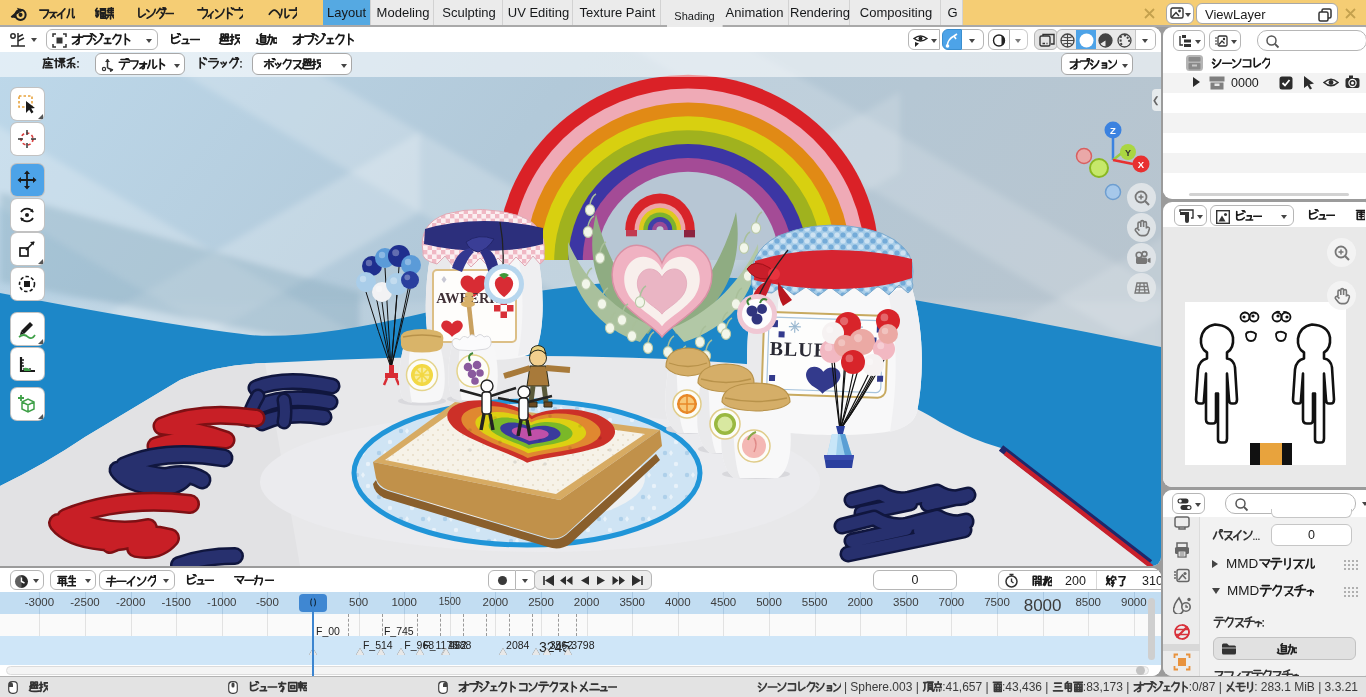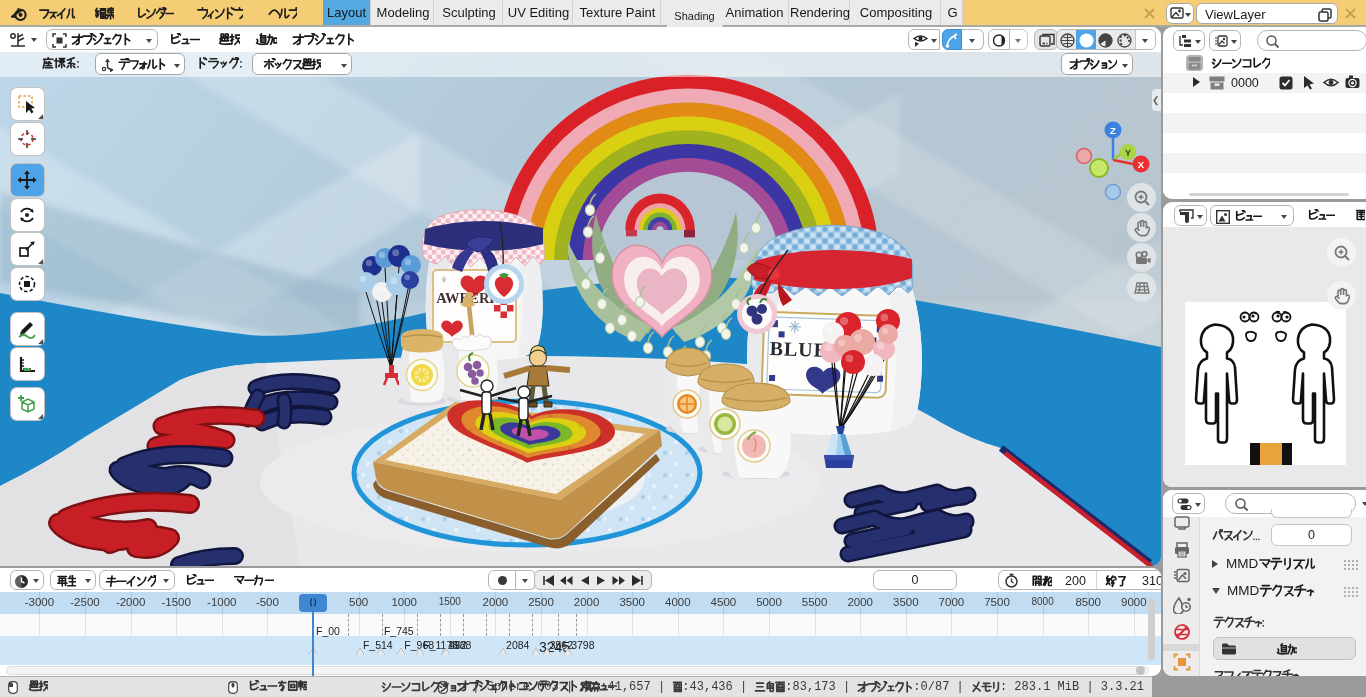--- a/index.html
+++ b/index.html
@@ -1212,21 +1212,21 @@
         <div class="txt" style="left:822.6px;top:4px;font-size:11.5px;color:#3c3c3c;transform:translateX(-50%)">5500</div>
         <div style="position:absolute;left:868.2px;top:0;width:1px;height:22px;background:#a9c8e2"></div>
         <div class="txt" style="left:868.2px;top:4px;font-size:11.5px;color:#3c3c3c;transform:translateX(-50%)">2000</div>
         <div style="position:absolute;left:913.8px;top:0;width:1px;height:22px;background:#a9c8e2"></div>
         <div class="txt" style="left:913.8px;top:4px;font-size:11.5px;color:#3c3c3c;transform:translateX(-50%)">3500</div>
         <div style="position:absolute;left:959.4px;top:0;width:1px;height:22px;background:#a9c8e2"></div>
         <div class="txt" style="left:959.4px;top:4px;font-size:11.5px;color:#3c3c3c;transform:translateX(-50%)">7000</div>
         <div style="position:absolute;left:1005.0px;top:0;width:1px;height:22px;background:#a9c8e2"></div>
         <div class="txt" style="left:1005.0px;top:4px;font-size:11.5px;color:#3c3c3c;transform:translateX(-50%)">7500</div>
         <div style="position:absolute;left:1050.6px;top:0;width:1px;height:22px;background:#a9c8e2"></div>
-        <div class="txt" style="left:1050.6px;top:4px;font-size:10px;color:#3c3c3c;transform:translateX(-50%)">8000</div>
+        <div class="txt" style="left:1050.6px;top:4px;font-size:17px;color:#3c3c3c;transform:translateX(-50%)">8000</div>
         <div style="position:absolute;left:1096.2px;top:0;width:1px;height:22px;background:#a9c8e2"></div>
         <div class="txt" style="left:1096.2px;top:4px;font-size:11.5px;color:#3c3c3c;transform:translateX(-50%)">8500</div>
         <div style="position:absolute;left:1141.8px;top:0;width:1px;height:22px;background:#a9c8e2"></div>
         <div class="txt" style="left:1141.8px;top:4px;font-size:11.5px;color:#3c3c3c;transform:translateX(-50%)">9000</div>
         <div class="" style="position:absolute;left:307.0px;top:2px;width:28px;height:18px;background:#3f87d2;border-radius:4px;display:flex;align-items:center;justify-content:center;font-size:12px;color:#0c2030;">0</div>
       </div>
       <div class="" style="position:absolute;left:0px;top:46px;width:1169px;height:22px;background:#fafafa;">
         <div style="position:absolute;left:47.4px;top:0;width:1px;height:22px;background:#e2e2e2"></div>
         <div style="position:absolute;left:93.0px;top:0;width:1px;height:22px;background:#e2e2e2"></div>
         <div style="position:absolute;left:138.6px;top:0;width:1px;height:22px;background:#e2e2e2"></div>
@@ -1287,21 +1287,21 @@
         <div style="position:absolute;left:576.2px;top:12px;width:0;height:0;border-left:4.5px solid transparent;border-right:4.5px solid transparent;border-bottom:7px solid #e8e8e8;transform:translateX(-50%);filter:drop-shadow(0 0 0.6px #333)"></div>
         <div class="txt" style="left:579.2px;top:3px;font-size:10.5px;color:#222">3798</div>
       </div>
       <div class="" style="position:absolute;left:0px;top:97px;width:1169px;height:11px;background:#fff;">
         <div class="" style="position:absolute;left:14px;top:1px;width:1143px;height:9px;background:#f4f4f4;border:1px solid #dcdcdc;border-radius:5px;"></div>
         <div style="position:absolute;left:1144px;top:1px;width:9px;height:9px;border-radius:50%;background:#c2c2c2"></div>
       </div>
       <div style="position:absolute;left:320.0px;top:26px;width:2px;height:82px;background:#3c85d0"></div>
       <div style="position:absolute;left:1156px;top:30px;width:7px;height:62px;background:#cfcfcf;border-radius:4px"></div>
     </div>
-    <div class="" style="position:absolute;left:0px;top:676px;width:1152px;height:21px;background:#e3e3e3;border-top:1px solid #b2b2b2;font-family:Liberation Mono, monospace;">
+    <div class="" style="position:absolute;left:0px;top:676px;width:1366px;height:21px;background:#e3e3e3;border-top:1px solid #b2b2b2;">
       <svg style="position:absolute;left:8px;top:4px" width="10" height="13" viewBox="0 0 10 13">
         <rect x="0.7" y="0.7" width="8.6" height="11.6" rx="3.5" fill="#fff" stroke="#444" stroke-width="1.2"></rect>
         <path d="M1 1 Q5 0.5 5 4 V6 H1Z" fill="#444"></path>
       </svg>
       <div style="position:absolute;left:28px;top:3px"><span style="display:inline-flex;align-items:center;vertical-align:0px">
           <svg width="20" height="13" viewBox="0 0 20 13" style="display:block">
             <path transform="translate(0.0,0.0) scale(0.1200)" d="M24 8 H44 V28 H24 V8 M58 8 H78 V28 H58 V8 M22 38 H84 M52 38 V60 M32 48 L26 60 M72 48 L80 60 M28 60 H80 M16 44 Q24 54 18 68 M12 78 Q30 92 90 84" fill="none" stroke="#333" stroke-width="13.9" stroke-linecap="round" stroke-linejoin="round"></path>
             <path transform="translate(10.2,0.0) scale(0.1200)" d="M24 10 V78 Q24 90 12 84 M10 30 H38 M12 58 L36 50 M50 16 H88 M54 16 V40 M54 40 Q72 44 90 38 M70 44 V58 M70 56 Q60 78 46 88 M72 58 Q82 76 92 86" fill="none" stroke="#333" stroke-width="13.9" stroke-linecap="round" stroke-linejoin="round"></path>
           </svg>
         </span></div>

